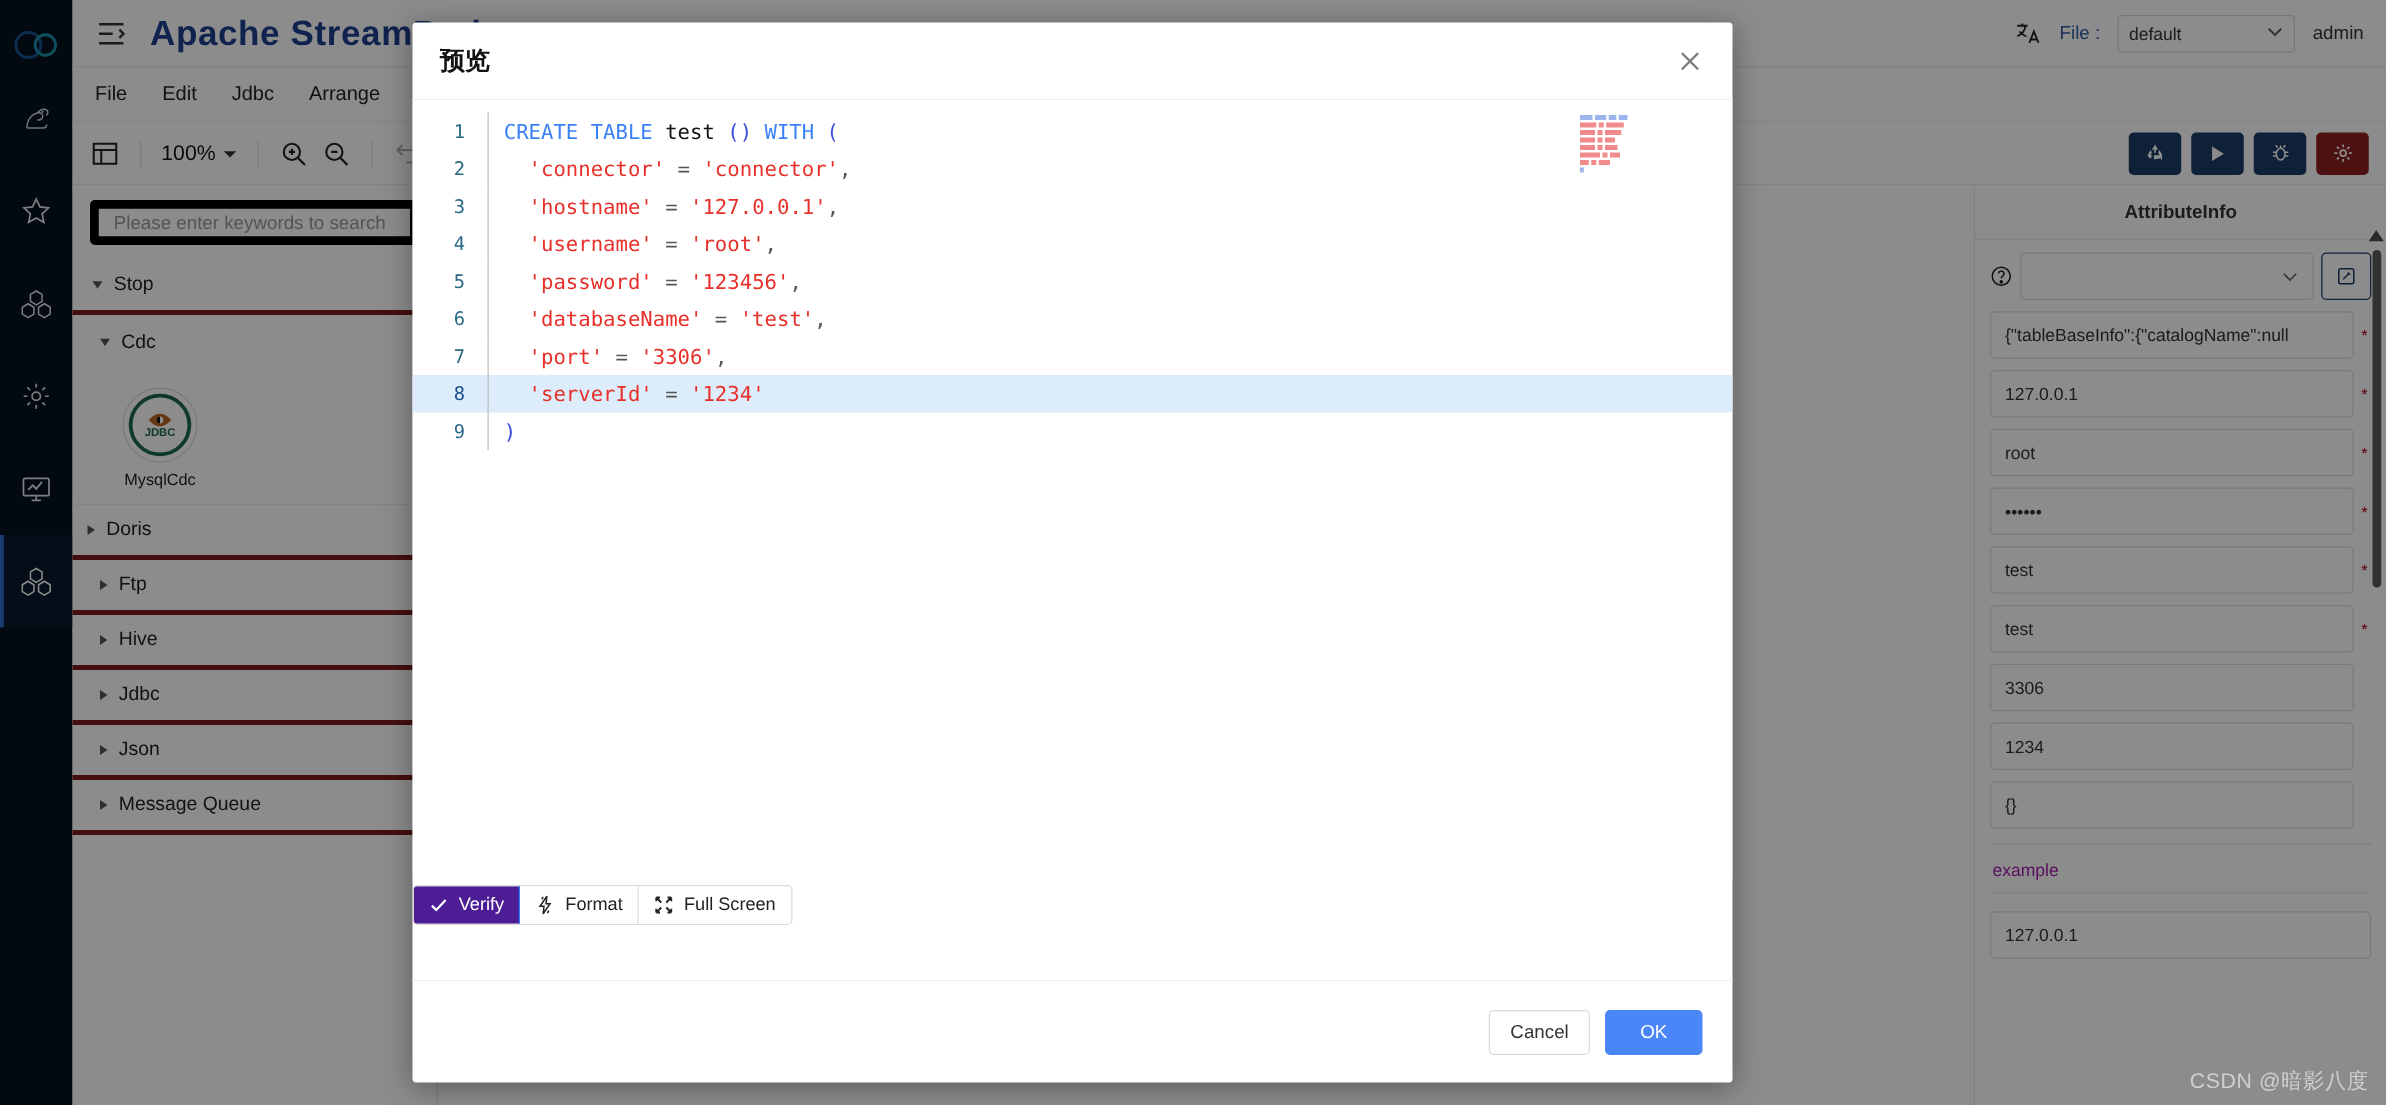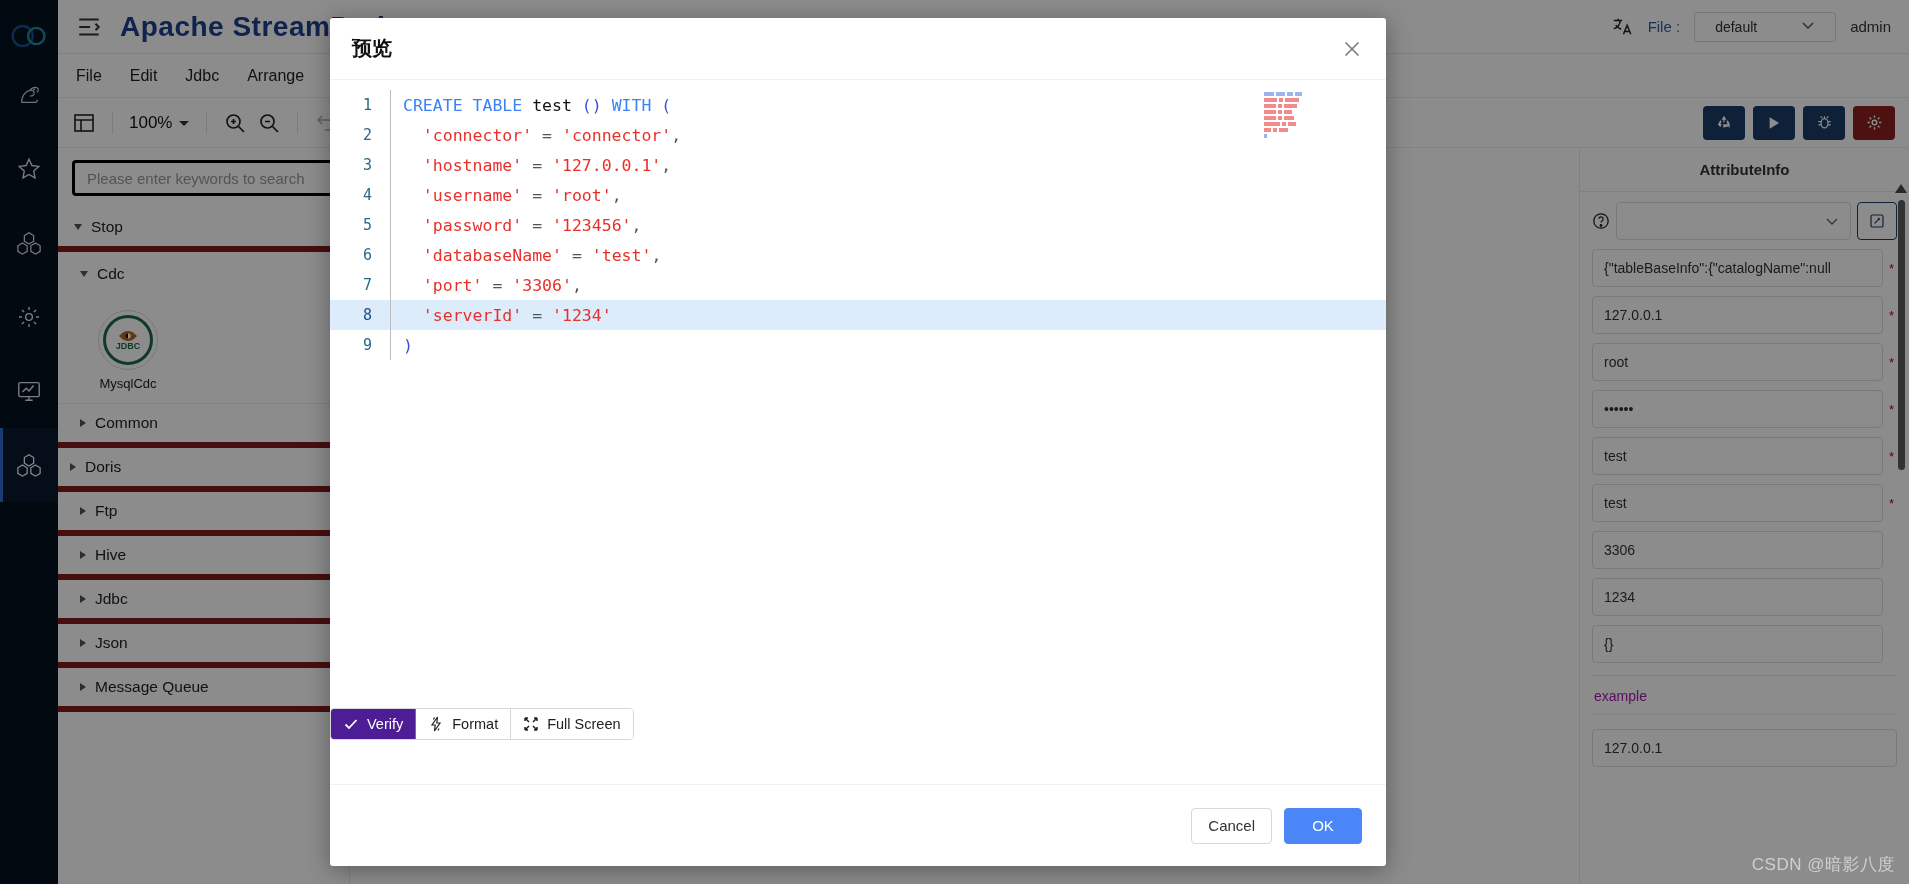--- a/index.html
+++ b/index.html
@@ -40,21 +40,21 @@
     letter-spacing: .5px; white-space: nowrap;
   }
   .topbar-right {
     margin-left: auto; display: flex; align-items: center; gap: 14px;
     font-size: 15px; color: #2e5fa3; white-space: nowrap;
   }
   .lang-icon { width: 22px; height: 22px; color:#222; }
   .team-select {
     width: 142px; height: 30px; border: 1px solid #d9d9d9; border-radius: 3px;
     display: flex; align-items: center; justify-content: space-between;
-    padding: 0 20px; font-size: 14px; color: #333; background:#fff;
+    padding: 0 8px; font-size: 14px; color: #333; background:#fff;
   }
   .admin-label { color: #333; font-size: 15px; }
 
   .menubar {
     position: absolute; left: 58px; top: 54px; right: 0; height: 44px;
     background: #fff; border-bottom: 1px solid #ededed;
     display: flex; align-items: center; padding: 0 18px; gap: 28px;
     font-size: 16px; color: #222;
   }
 
@@ -73,28 +73,28 @@
   .sq-blue { background:#1b3c66; }
   .sq-red  { background:#8c2020; }
 
   
   .palette {
     position: absolute; left: 58px; top: 148px; width: 292px; bottom: 0;
     background: #fff; border-right: 1px solid #e8e8e8;
   }
   .search-wrap { padding: 12px 14px; }
   .search-box {
-    height: 36px; border:3px solid #000000; border-radius:4px;
+    height: 36px; border:7px solid #000000; border-radius:4px;
     display:flex; align-items:center; padding: 0 12px;
     font-size: 15px; color:#999;
   }
   .grp {
     height: 44px; display:flex; align-items:center; gap:9px;
     padding-left: 16px; font-size: 15.5px; color:#222;
-    border-bottom: 6px solid #7f1d1d;
+    border-bottom: 4px solid #7f1d1d;
   }
   .caret-r { width:0;height:0;border-left:6px solid #555;border-top:4px solid transparent;border-bottom:4px solid transparent; }
   .caret-d { width:0;height:0;border-top:6px solid #555;border-left:4px solid transparent;border-right:4px solid transparent; }
   .node-area { padding: 14px 0 12px 0; border-bottom:1px solid #eee; }
   .node {
     width: 96px; margin-left: 22px; text-align: center;
   }
   .node-circle {
     width: 60px; height: 60px; margin: 0 auto; border-radius: 50%;
     border: 1px solid #dcdcdc; display:flex;align-items:center;justify-content:center;
@@ -395,24 +395,20 @@
               <svg viewBox="0 0 26 14" width="22" height="12">
                 <path d="M13 1C7 1 2.5 7 2.5 7S7 13 13 13s10.5-6 10.5-6S19 1 13 1z" fill="#b5651d"></path>
                 <circle cx="13" cy="7" r="3.2" fill="#fff"></circle>
                 <path d="M13 3.8a3.2 3.2 0 000 6.4z" fill="#111"></path>
               </svg>
               <div style="font-size:9px;font-weight:bold;color:#1c6b4a;margin-top:-1px">JDBC</div>
             </div>
           </div>
           <div class="node-label">MysqlCdc</div>
         </div>
-      </div>
-      <div class="grp" style="padding-left:22px">
-        <span class="caret-r"></span>
-        <span>Common</span>
       </div>
       <div class="grp" style="padding-left:12px">
         <span class="caret-r"></span>
         <span>Doris</span>
       </div>
       <div class="grp" style="padding-left:22px">
         <span class="caret-r"></span>
         <span>Ftp</span>
       </div>
       <div class="grp" style="padding-left:22px">

